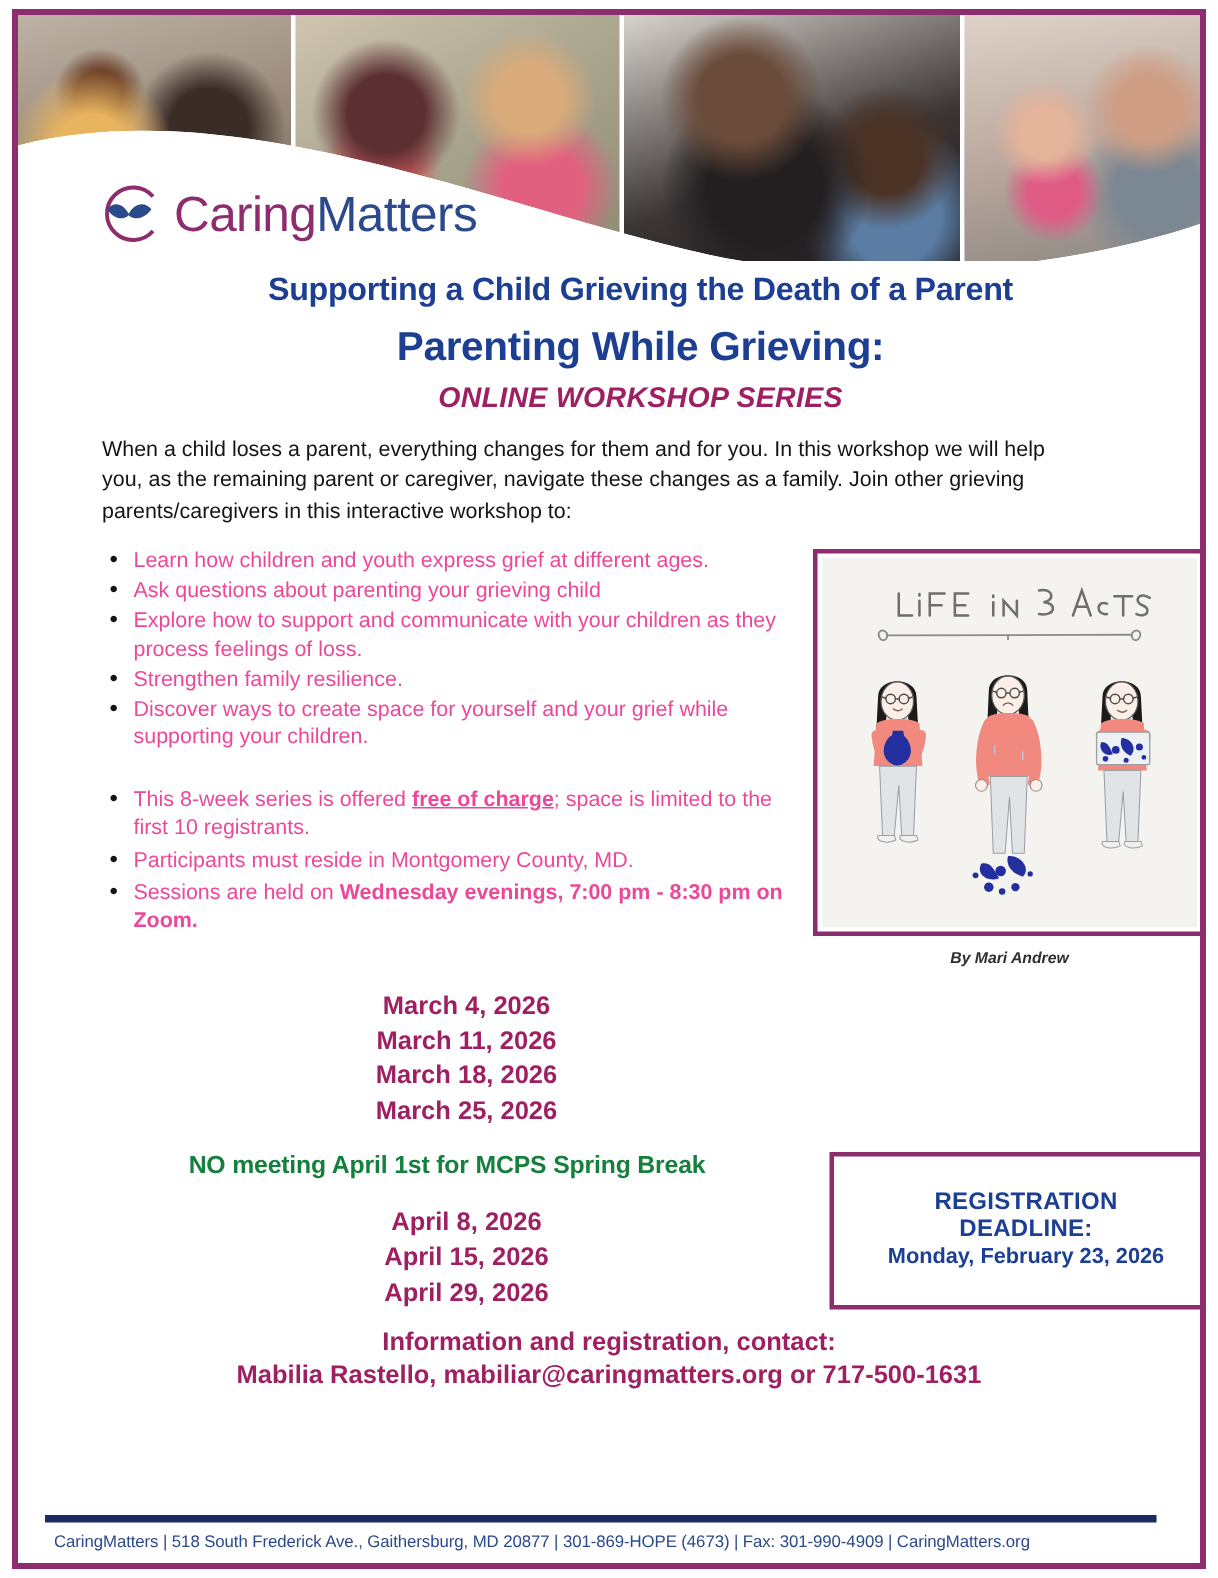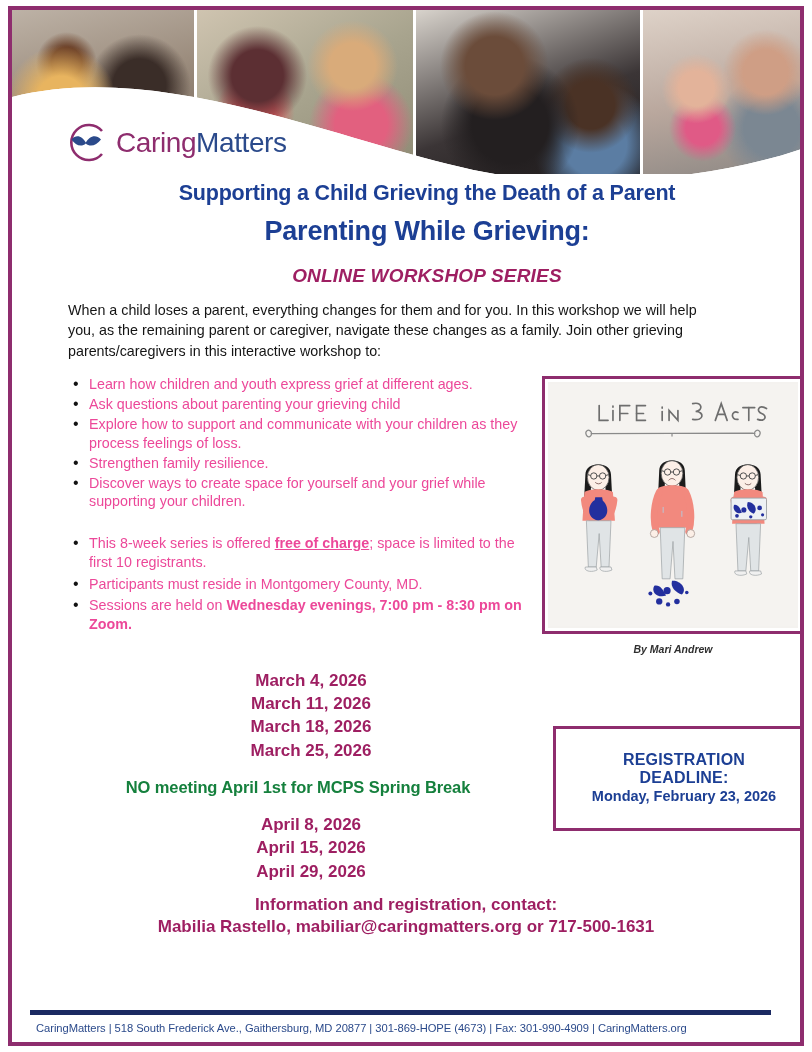--- a/index.html
+++ b/index.html
@@ -78,21 +78,21 @@
 
   
   #logo-row {
     position: absolute;
     left: 52px; top: 110px;
     display: flex; align-items: center; gap: 7px;
     z-index: 5;
   }
   #logo-mark { width: 45px; height: 45px; }
   #logo-text {
-    font-size: 28px; letter-spacing: -0.4px;
+    font-size: 33px; letter-spacing: -0.4px;
     white-space: nowrap;
   }
   #logo-text .c1 { color: #8e2d6e; }
   #logo-text .c2 { color: #2b4a8b; }
 
   
   #content {
     position: relative;
     padding: 0 14px 0 56px;
   }
@@ -111,21 +111,21 @@
     font-weight: bold;
     margin: 7px 0 0 0;
     letter-spacing: -0.2px;
   }
   #title3 {
     text-align: center;
     color: #9e1f62;
     font-size: 19px;
     font-weight: bold;
     font-style: italic;
-    margin: 18px 0 0 0;
+    margin: 8px 0 0 0;
     letter-spacing: 0.2px;
   }
   #intro {
     margin: 13px 0 0 0;
     font-size: 14.3px;
     line-height: 1.42;
     color: #141414;
     max-width: 656px;
   }
 
@@ -180,21 +180,21 @@
     font-weight: bold;
     color: #2f2f2f;
     margin-top: 9px;
     width: 262px;
   }
 
   
   #lower {
     display: flex;
     margin-top: 14px;
-    align-items: center;
+    align-items: flex-end;
   }
   #lower-left { width: 460px; flex: 0 0 460px; }
   #lower-right { flex: 1 1 auto; padding-left: 14px; }
 
   .datelist {
     text-align: center;
     color: #9e1f62;
     font-size: 17px;
     font-weight: bold;
     line-height: 1.37;

